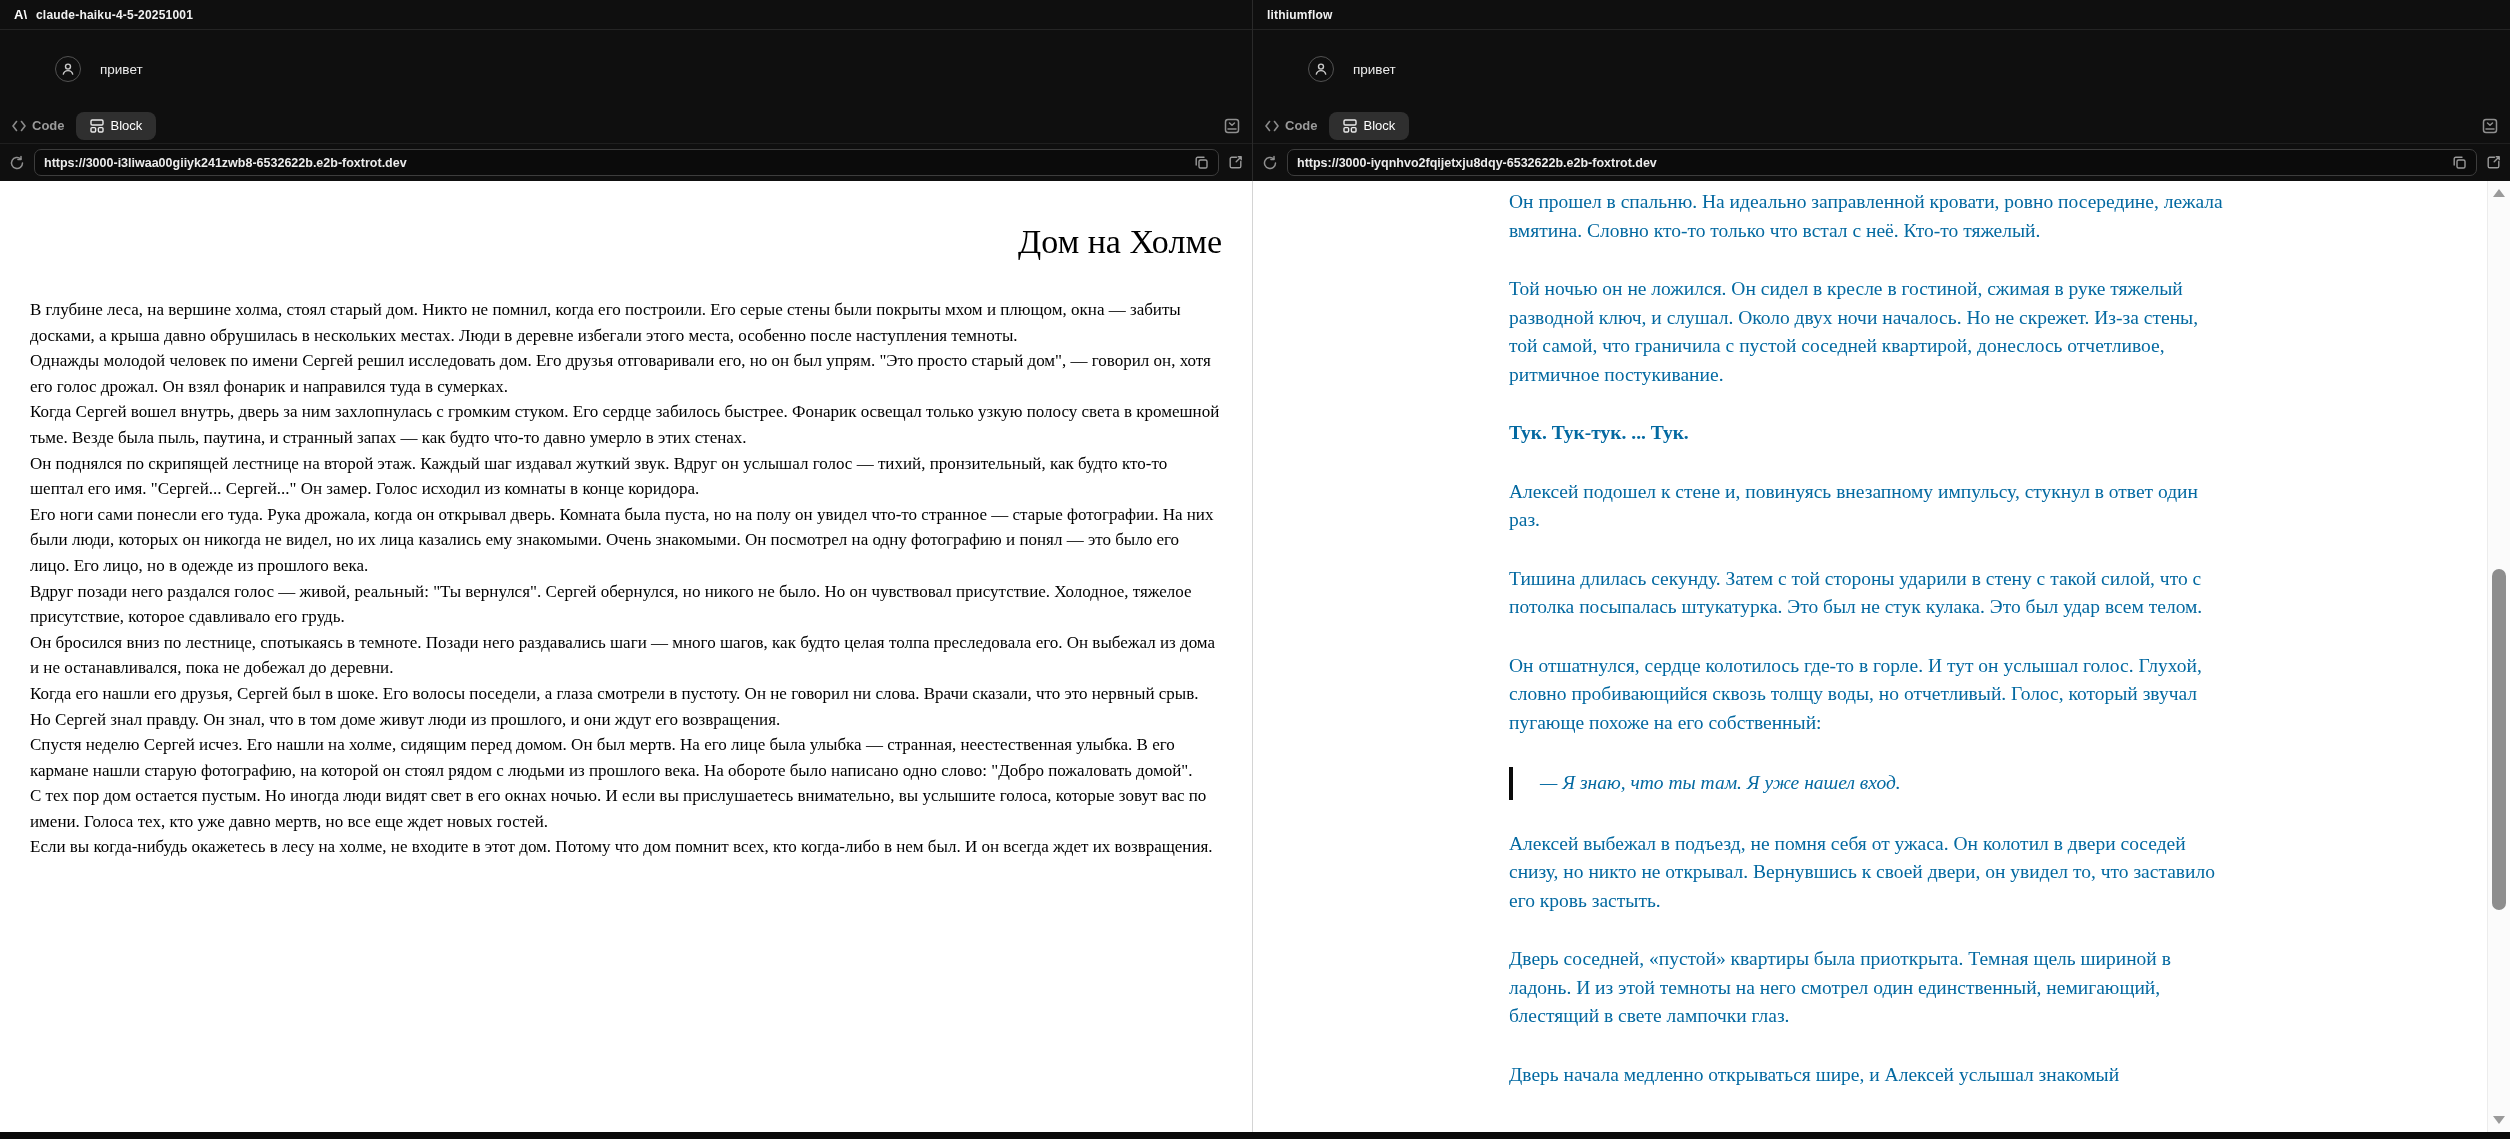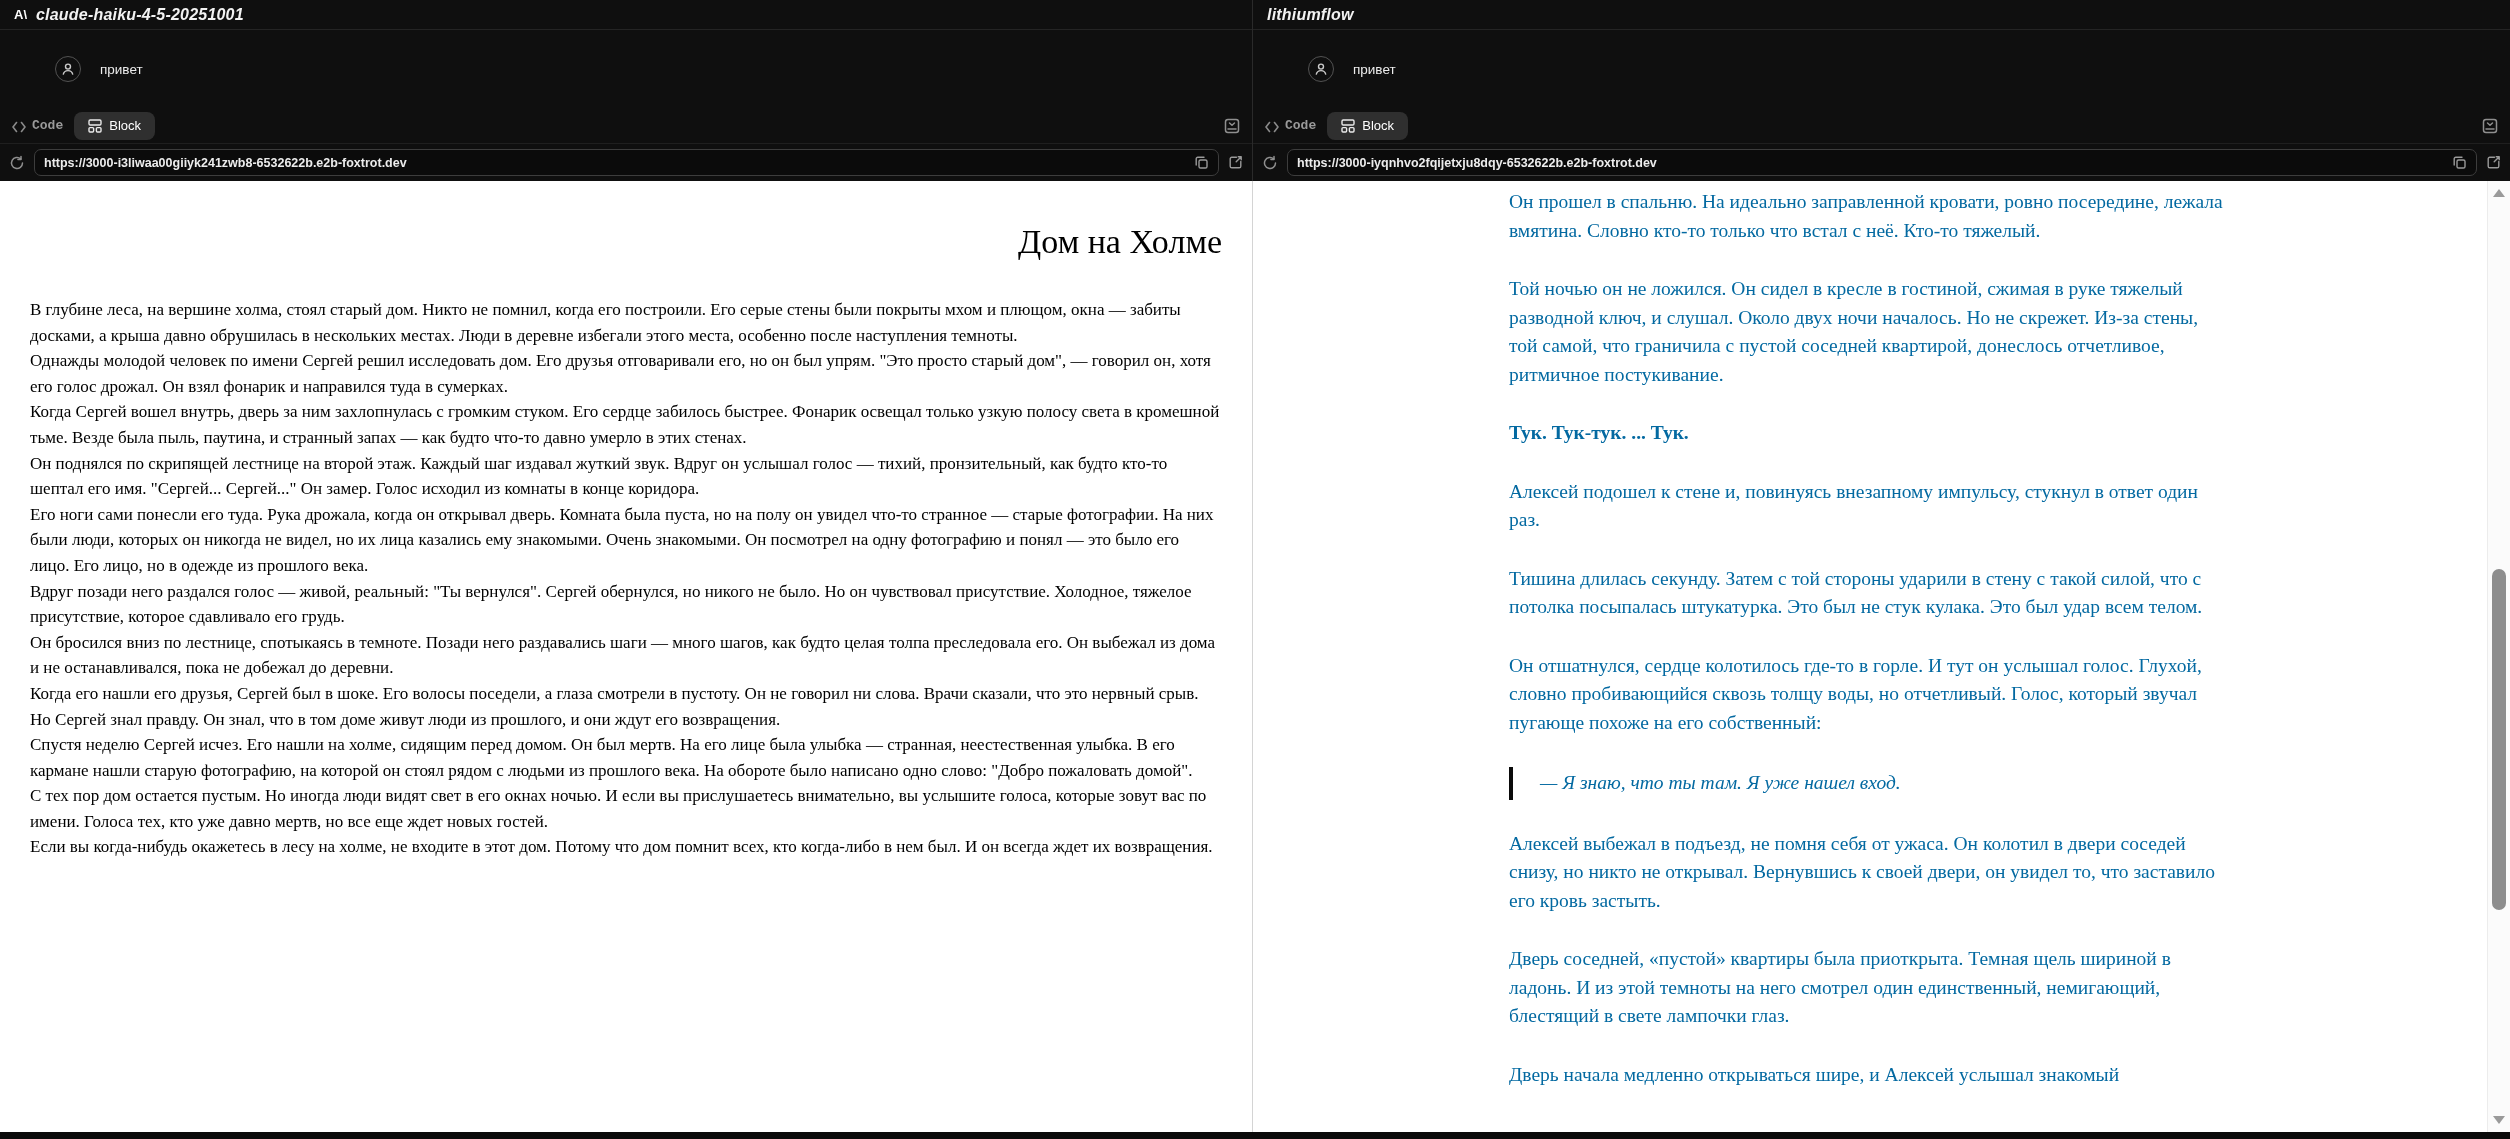--- a/index.html
+++ b/index.html
@@ -16,32 +16,32 @@
   .vdivider {
     width:1px; height:1132px;
     background:linear-gradient(to bottom,#2a2a2a 0,#2a2a2a 181px,#d4d4d4 181px,#d4d4d4 100%);
   }
 
   
   .pane-header {
     height:30px; flex:0 0 30px; display:flex; align-items:center; gap:9px;
     padding:0 14px; border-bottom:1px solid #242424;
   }
-  .model-title { color:#f2f2f2; font-size:16px; font-weight:700; letter-spacing:.2px;font-style:italic; }
+  .model-title { color:#f2f2f2; font-size:12px; font-weight:700; letter-spacing:.2px; }
   .anthropic-logo { color:#fff; font-size:13px; font-weight:700; }
 
   .chat-row { height:78px; flex:0 0 78px; display:flex; align-items:center; padding-left:55px; gap:19px; }
   .avatar {
     width:26px; height:26px; border-radius:50%; border:1.5px solid #525252;
     display:flex; align-items:center; justify-content:center; flex:0 0 26px;
   }
   .chat-msg { color:#ececec; font-size:13.5px; }
 
   .tab-row { height:36px; flex:0 0 36px; display:flex; align-items:center; gap:11px; padding:0 12px; border-bottom:1px solid #1f1f1f; }
-  .tab-code { display:flex; align-items:flex-end; gap:6px; color:#9a9a9a; font-size:13px; font-weight:600; cursor:pointer;font-family:Liberation Mono, monospace; }
+  .tab-code { display:flex; align-items:center; gap:6px; color:#9a9a9a; font-size:13px; font-weight:600; cursor:pointer; }
   .tab-block {
     display:flex; align-items:center; gap:7px; height:28px; padding:0 14px;
     background:#2f2f2f; border-radius:8px; color:#fff; font-size:13px; font-weight:400; cursor:pointer;
   }
   .icon-btn { margin-left:auto; display:flex; align-items:center; cursor:pointer; }
 
   .url-row { height:37px; flex:0 0 37px; display:flex; align-items:center; gap:9px; padding:0 9px; }
   .url-pill {
     flex:1; height:27px; display:flex; align-items:center; gap:24px;
     border:1px solid #3d3d3d; border-radius:7px; background:#0b0b0b; padding:0 9px;

